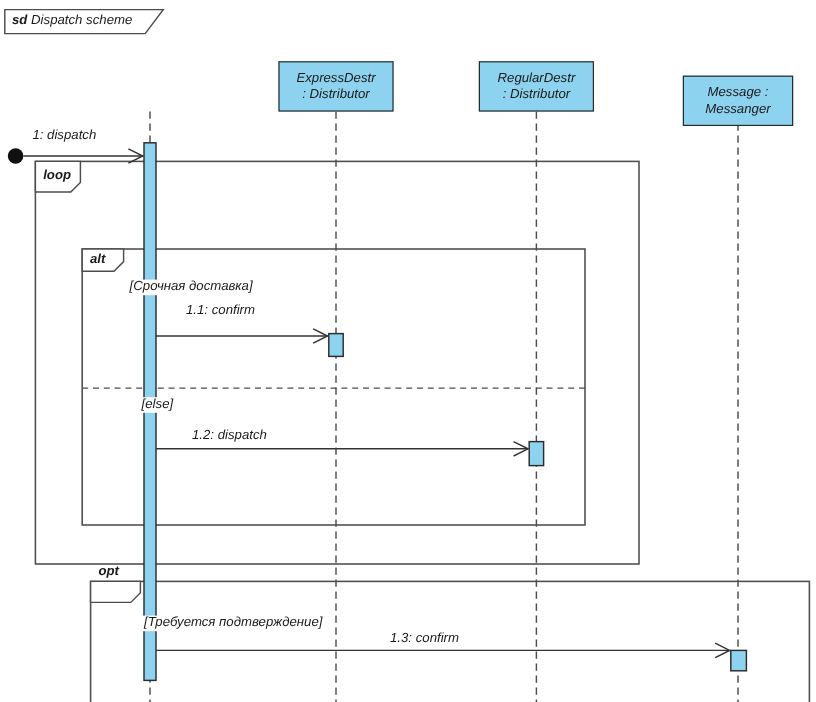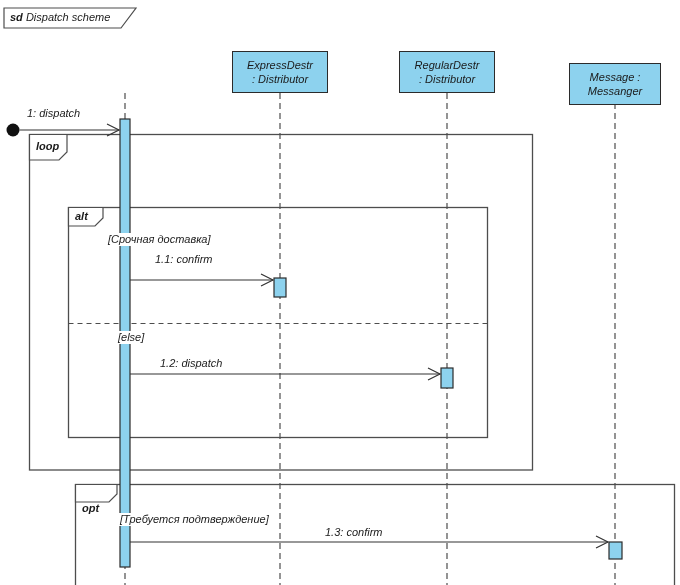--- a/index.html
+++ b/index.html
@@ -81,21 +81,21 @@
 
   <div class="head head-express">ExpressDestr
 : Distributor</div>
   <div class="head head-regular">RegularDestr
 : Distributor</div>
   <div class="head head-message">Message :
 Messanger</div>
 
   <div class="tab-label" style="left:36px;top:140px;">loop</div>
   <div class="tab-label" style="left:75px;top:210px;">alt</div>
-  <div class="tab-label" style="left:82px;top:502px;">opt</div>
+  <div class="tab-label" style="left:82px;top:470px;">opt</div>
 
   <div class="lbl" style="left:106px;top:233px;">[Срочная доставка]</div>
   <div class="lbl" style="left:116px;top:331px;">[else]</div>
   <div class="lbl" style="left:118px;top:513px;">[Требуется подтверждение]</div>
 
   <div class="lbl" style="left:25px;top:107px;">1: dispatch</div>
   <div class="lbl" style="left:153px;top:253px;">1.1: confirm</div>
   <div class="lbl" style="left:158px;top:357px;">1.2: dispatch</div>
   <div class="lbl" style="left:323px;top:526px;">1.3: confirm</div>
 

